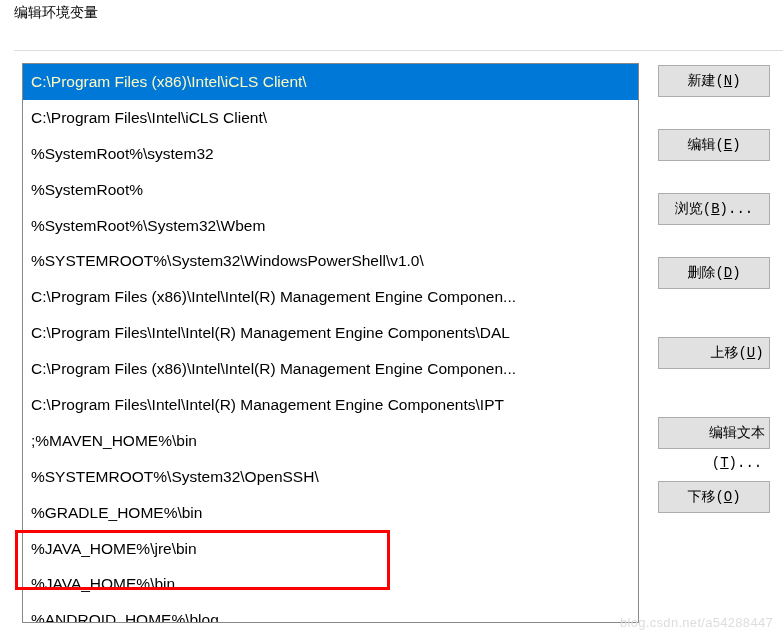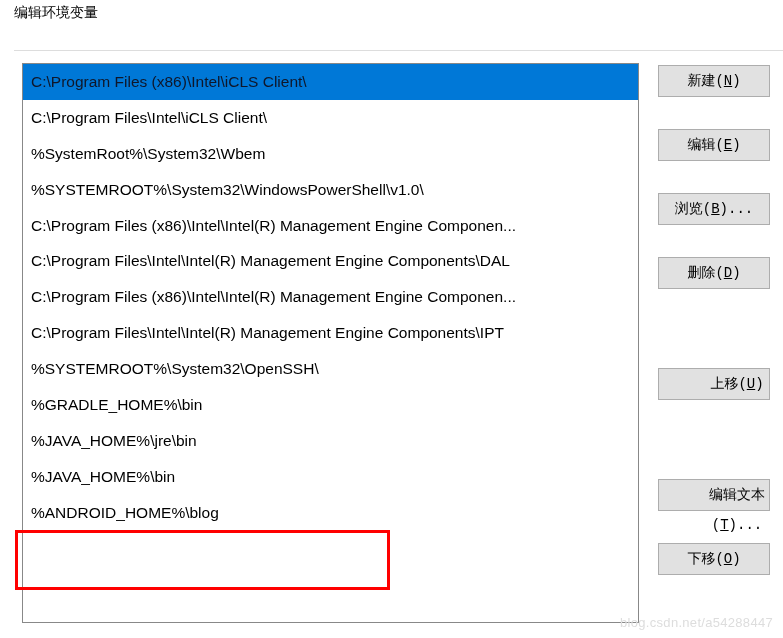--- a/index.html
+++ b/index.html
@@ -46,21 +46,21 @@
       font-size: 15.5px;
       line-height: 1.8;
       color: #000;
       white-space: nowrap;
       overflow: hidden;
       text-overflow: ellipsis;
       cursor: default;
     }
     .path-item.selected {
       background: #0078d7;
-      color: #0f172a;
+      color: #fef9c3;
     }
     .button-panel {
       flex: 1;
       padding: 14px 10px 0 14px;
       display: flex;
       flex-direction: column;
       gap: 4px;
       font-family: Liberation Mono, monospace;
     }
     .btn {
@@ -70,21 +70,21 @@
       border: 1px solid #adadad;
       font-family: inherit;
       font-size: 14px;
       color: #000;
       cursor: pointer;
       margin-bottom: 28px;
       text-align: center;
       line-height: 30px;
     }
     .btn-group-gap {
-      margin-top: 47px;
+      margin-top: 16px;
       padding-left: 46px;
     }
     .highlight-box {
       position: absolute;
       border: 3px solid #ff0000;
       pointer-events: none;
       left: 15px;
       top: 530px;
       width: 375px;
       height: 60px;
@@ -106,26 +106,29 @@
 </head>
 <body>
 
 <div class="window-title">编辑环境变量</div>
 
 <div class="content-area">
   <div class="list-panel">
     <div class="path-list" id="path-list">
         <div class="path-item selected">C:\Program Files (x86)\Intel\iCLS Client\</div>
         <div class="path-item">C:\Program Files\Intel\iCLS Client\</div>
+        <div class="path-item">%SystemRoot%\system32</div>
+        <div class="path-item">%SystemRoot%</div>
         <div class="path-item">%SystemRoot%\System32\Wbem</div>
         <div class="path-item">%SYSTEMROOT%\System32\WindowsPowerShell\v1.0\</div>
         <div class="path-item">C:\Program Files (x86)\Intel\Intel(R) Management Engine Componen...</div>
         <div class="path-item">C:\Program Files\Intel\Intel(R) Management Engine Components\DAL</div>
         <div class="path-item">C:\Program Files (x86)\Intel\Intel(R) Management Engine Componen...</div>
         <div class="path-item">C:\Program Files\Intel\Intel(R) Management Engine Components\IPT</div>
+        <div class="path-item">;%MAVEN_HOME%\bin</div>
         <div class="path-item">%SYSTEMROOT%\System32\OpenSSH\</div>
         <div class="path-item">%GRADLE_HOME%\bin</div>
         <div class="path-item">%JAVA_HOME%\jre\bin</div>
         <div class="path-item">%JAVA_HOME%\bin</div>
         <div class="path-item">%ANDROID_HOME%\blog</div>
       </div>
   </div>
   <div class="button-panel">
     <button class="btn">新建(<span class="underline-char">N</span>)</button>
     <button class="btn">编辑(<span class="underline-char">E</span>)</button>

